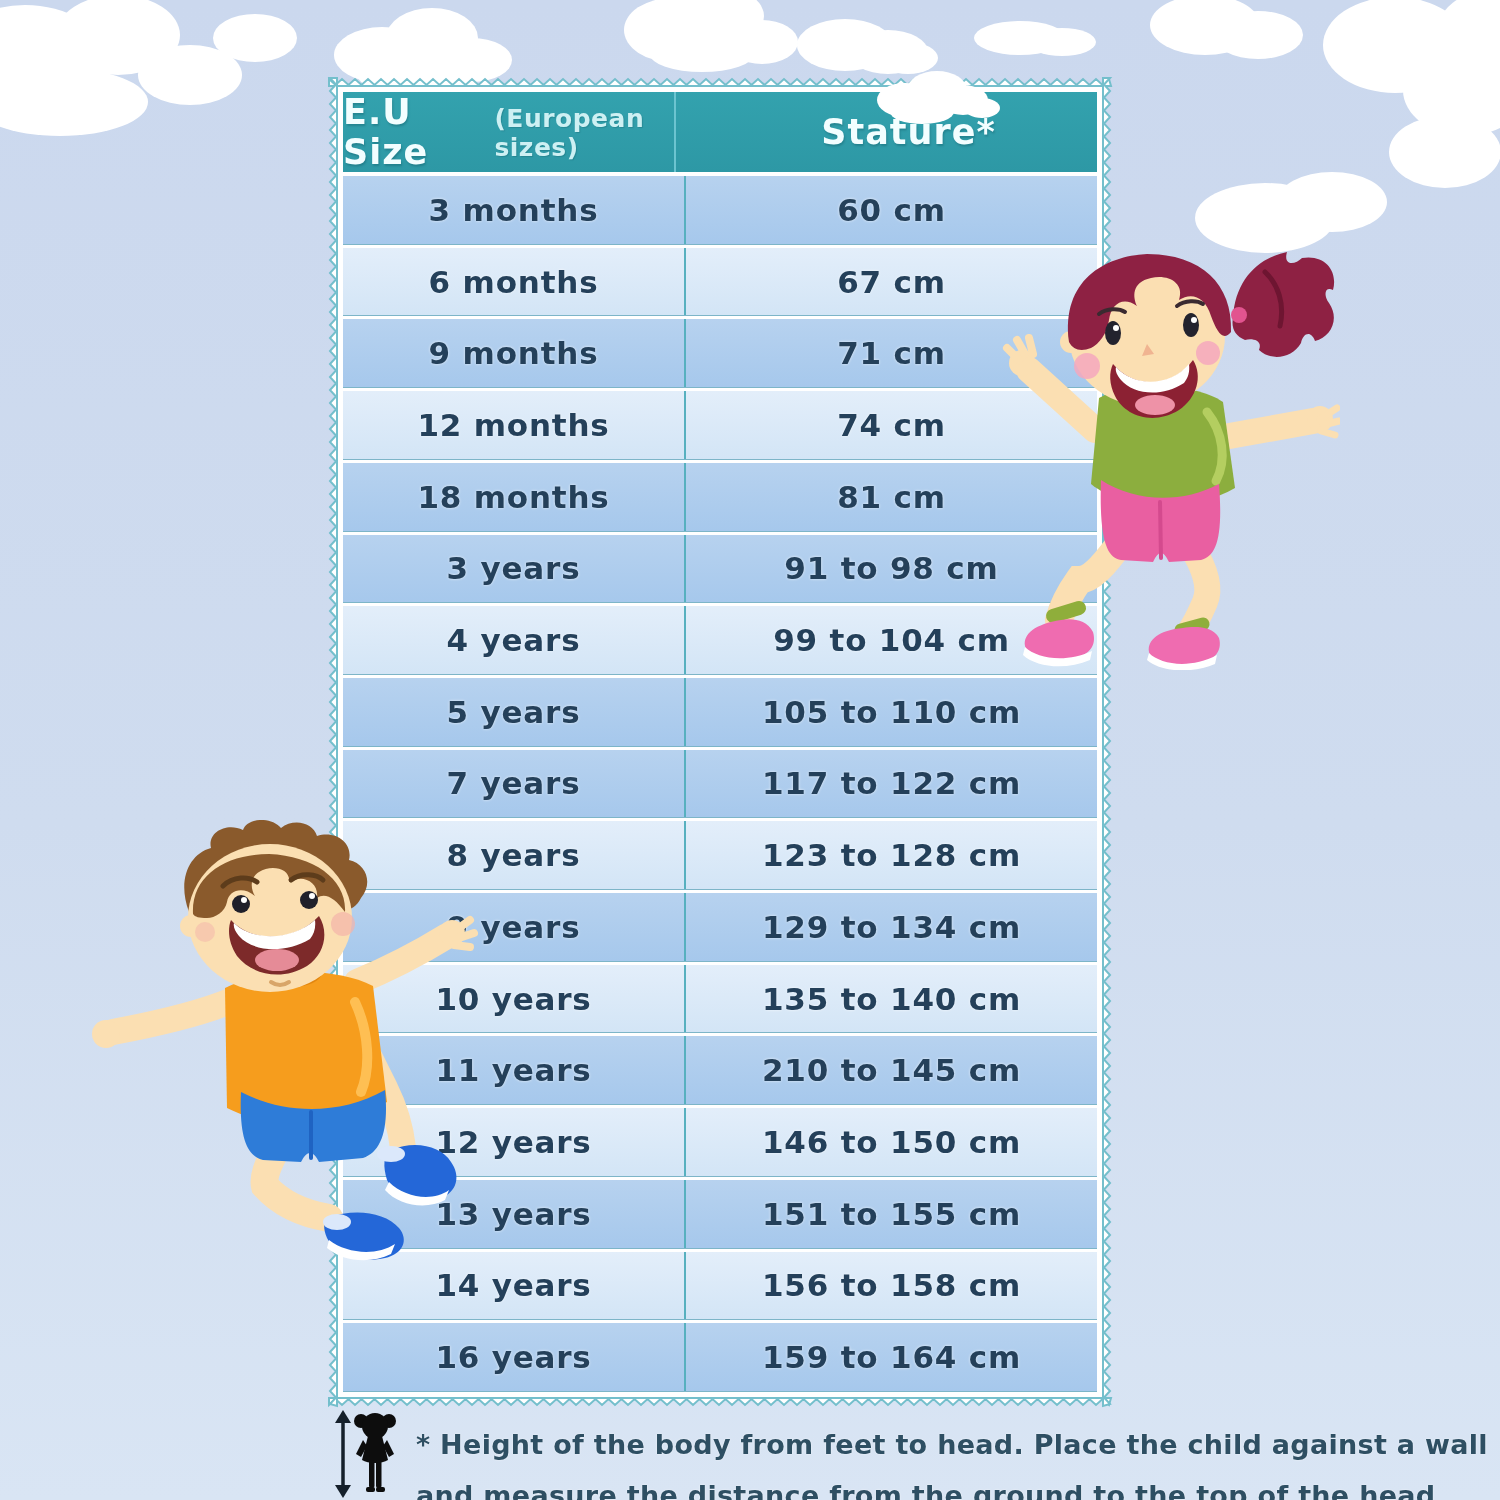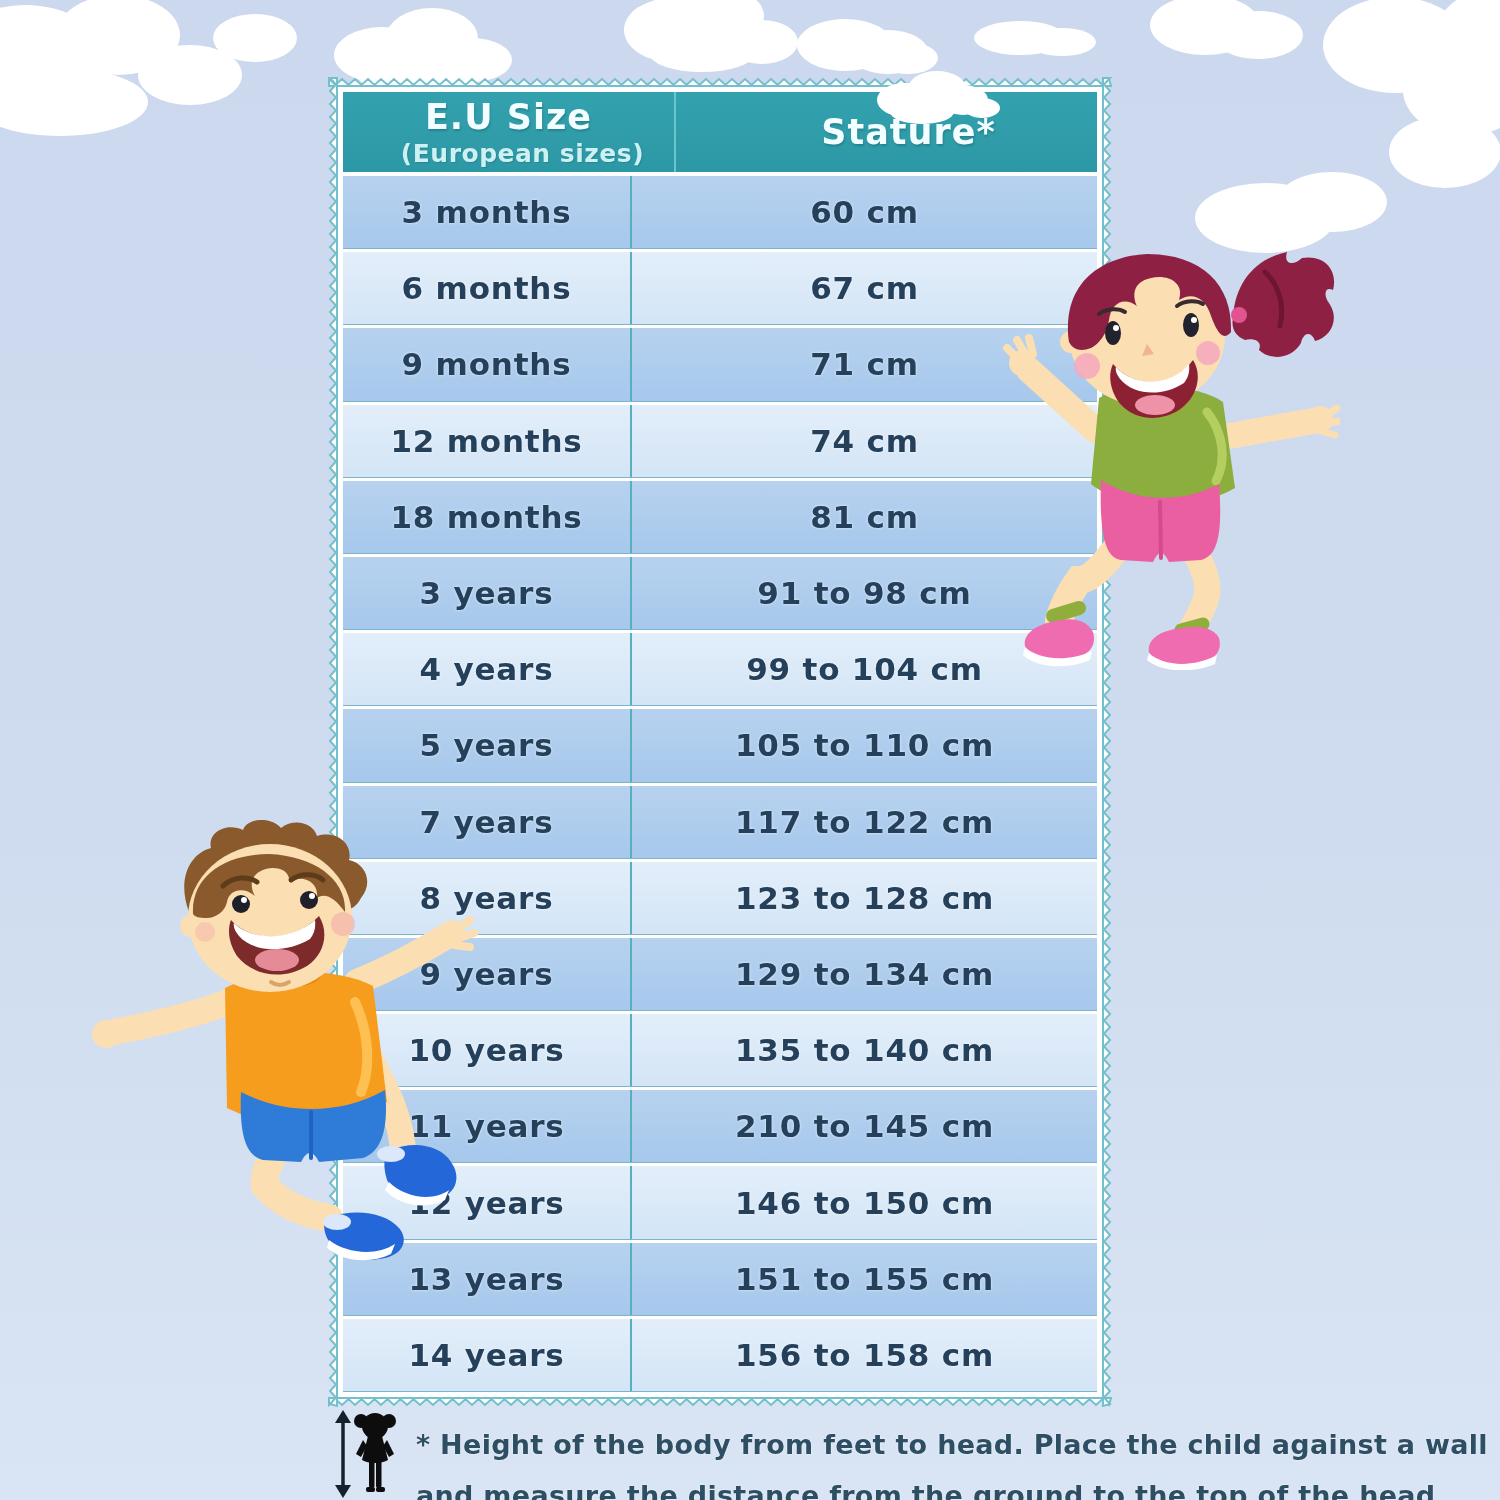--- a/index.html
+++ b/index.html
@@ -14,42 +14,42 @@
   .frame{
     position:absolute;left:337px;top:86px;width:766px;height:1312px;
     background:#ffffff;box-sizing:border-box;padding:6px;z-index:2;
   }
   .zz{position:absolute;overflow:visible;}
   .tbl{width:100%;height:100%;display:flex;flex-direction:column;}
   .thead{
     height:80px;display:flex;flex:none;margin-bottom:4px;
     background:linear-gradient(180deg,#33a2ae 0%,#2d98a5 100%);
   }
-  .th{display:flex;flex-direction:column;align-items:center;justify-content:center;}
+  .th{display:flex;align-items:center;justify-content:center;}
   .th.c1{width:331px;}
   .th.c2{flex:1;border-left:2px solid #6cc4d0;padding-left:44px;}
   .th-title{
     font-size:35px;font-weight:bold;color:#f2feff;letter-spacing:1px;
     text-shadow:1px 2px 2px rgba(0,60,70,.25);
   }
   .th-sub{
     font-size:25px;font-weight:bold;color:#cdf0f3;letter-spacing:.5px;margin-top:2px;
     text-shadow:1px 1px 1px rgba(0,60,70,.2);
     margin-left:28px;
   }
   .rows{flex:1;display:flex;flex-direction:column;gap:3px;}
   .row{flex:1;display:flex;border-bottom:1px solid #7db5c8;}
   .row.dark{background:linear-gradient(180deg,#b7d2ef 0%,#a6c8ec 100%);}
   .row.light{background:linear-gradient(180deg,#e3eefa 0%,#d3e5f6 100%);}
   .cell{
     display:flex;align-items:center;justify-content:center;
     font-size:31px;font-weight:bold;color:#24405a;letter-spacing:.8px;
     text-shadow:0 0 3px rgba(255,255,255,.75);
   }
-  .cell.c1{width:287px;}
+  .cell.c1{width:341px;}
   .cell.c2{flex:1;border-left:2px solid #57b0bf;}
 
   
   .footnote{
     position:absolute;left:330px;top:1408px;display:flex;align-items:flex-start;z-index:3;
   }
   .foot-icon{flex:none;margin-right:10px;}
   .foot-text{padding-top:6px;}
   .foot-line{
     font-size:27px;font-weight:bold;color:#2e4f63;letter-spacing:.3px;line-height:40px;
@@ -190,20 +190,24 @@
           <div class="cell c1">12 years</div>
           <div class="cell c2">146 to 150 cm</div>
         </div>
       <div class="row dark">
           <div class="cell c1">13 years</div>
           <div class="cell c2">151 to 155 cm</div>
         </div>
       <div class="row light">
           <div class="cell c1">14 years</div>
           <div class="cell c2">156 to 158 cm</div>
+        </div>
+      <div class="row dark">
+          <div class="cell c1">16 years</div>
+          <div class="cell c2">159 to 164 cm</div>
         </div>
     </div>
   </div>
 </div>
 
 <svg class="layer clouds-front" style="left:860px;top:60px" width="170" height="70" viewBox="0 0 170 70">
   <g fill="#ffffff">
     <ellipse cx="45" cy="40" rx="28" ry="17"></ellipse>
       <ellipse cx="77" cy="30" rx="30" ry="19"></ellipse>
     <ellipse cx="103" cy="40" rx="25" ry="15"></ellipse>

